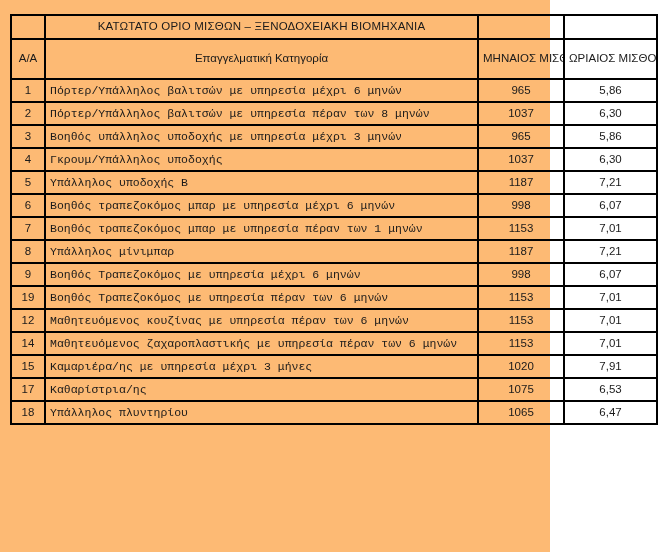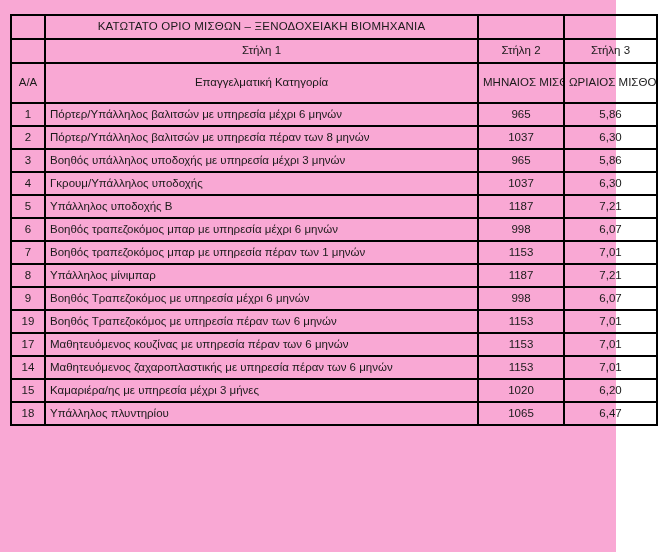--- a/index.html
+++ b/index.html
@@ -5,23 +5,23 @@
   html, body {
     margin: 0;
     padding: 0;
     background: #ffffff;
     width: 662px;
     height: 552px;
     overflow: hidden;
   }
   .page {
     position: relative;
-    width: 616px;
+    width: 550px;
     height: 552px;
-    background: #f9a8d4;
+    background: #fdba74;
     font-family: "Liberation Sans", "DejaVu Sans", sans-serif;
     color: #1a1a1a;
   }
   table.wage-table {
     position: absolute;
     left: 10px;
     top: 14px;
     border-collapse: collapse;
     table-layout: fixed;
     width: 646px;
@@ -38,47 +38,41 @@
   col.c-index   { width: 34px;  }
   col.c-cat     { width: 433px; }
   col.c-monthly { width: 86px;  }
   col.c-hourly  { width: 93px;  }
 
   tr.r-title td, tr.r-cols td { height: 22px; }
   tr.r-head td { height: 38px; }
   tr.r-data td { height: 21px; }
 
   td.center { text-align: center; }
-  td.cat-cell { text-align: left; padding-left: 7px; }
+  td.cat-cell { text-align: left; padding-left: 7px; font-family: Liberation Mono, monospace; }
   td.wrap { white-space: normal; }
   tr.r-title td { letter-spacing: 0.2px; }
 </style>
 </head>
 <body>
 
 <div class="page">
   <table class="wage-table">
     <colgroup>
       <col class="c-index">
       <col class="c-cat">
       <col class="c-monthly">
       <col class="c-hourly">
     </colgroup>
     <tbody>
       <tr class="r-title">
         <td class="center"></td>
         <td class="center">ΚΑΤΩΤΑΤΟ ΟΡΙΟ ΜΙΣΘΩΝ – ΞΕΝΟΔΟΧΕΙΑΚΗ ΒΙΟΜΗΧΑΝΙΑ</td>
         <td class="center"></td>
         <td class="center"></td>
-      </tr>
-      <tr class="r-cols">
-        <td class="center"></td>
-        <td class="center">Στήλη 1</td>
-        <td class="center">Στήλη 2</td>
-        <td class="center">Στήλη 3</td>
       </tr>
       <tr class="r-head">
         <td class="center">Α/Α</td>
         <td class="center">Επαγγελματική Κατηγορία</td>
         <td class="center wrap">ΜΗΝΑΙΟΣ ΜΙΣΘΟΣ</td>
         <td class="center wrap">ΩΡΙΑΙΟΣ ΜΙΣΘΟΣ</td>
       </tr>
 
     <tr class="r-data">
           <td class="center">1</td>
@@ -134,36 +128,42 @@
           <td class="center">998</td>
           <td class="center">6,07</td>
         </tr>
         <tr class="r-data">
           <td class="center">19</td>
           <td class="cat-cell">Βοηθός Τραπεζοκόμος με υπηρεσία πέραν των 6 μηνών</td>
           <td class="center">1153</td>
           <td class="center">7,01</td>
         </tr>
         <tr class="r-data">
-          <td class="center">17</td>
+          <td class="center">12</td>
           <td class="cat-cell">Μαθητευόμενος κουζίνας με υπηρεσία πέραν των 6 μηνών</td>
           <td class="center">1153</td>
           <td class="center">7,01</td>
         </tr>
         <tr class="r-data">
           <td class="center">14</td>
           <td class="cat-cell">Μαθητευόμενος ζαχαροπλαστικής με υπηρεσία πέραν των 6 μηνών</td>
           <td class="center">1153</td>
           <td class="center">7,01</td>
         </tr>
         <tr class="r-data">
           <td class="center">15</td>
           <td class="cat-cell">Καμαριέρα/ης με υπηρεσία μέχρι 3 μήνες</td>
           <td class="center">1020</td>
-          <td class="center">6,20</td>
+          <td class="center">7,91</td>
+        </tr>
+        <tr class="r-data">
+          <td class="center">17</td>
+          <td class="cat-cell">Καθαρίστρια/ης</td>
+          <td class="center">1075</td>
+          <td class="center">6,53</td>
         </tr>
         <tr class="r-data">
           <td class="center">18</td>
           <td class="cat-cell">Υπάλληλος πλυντηρίου</td>
           <td class="center">1065</td>
           <td class="center">6,47</td>
         </tr>
       </tbody>
   </table>
 </div>

